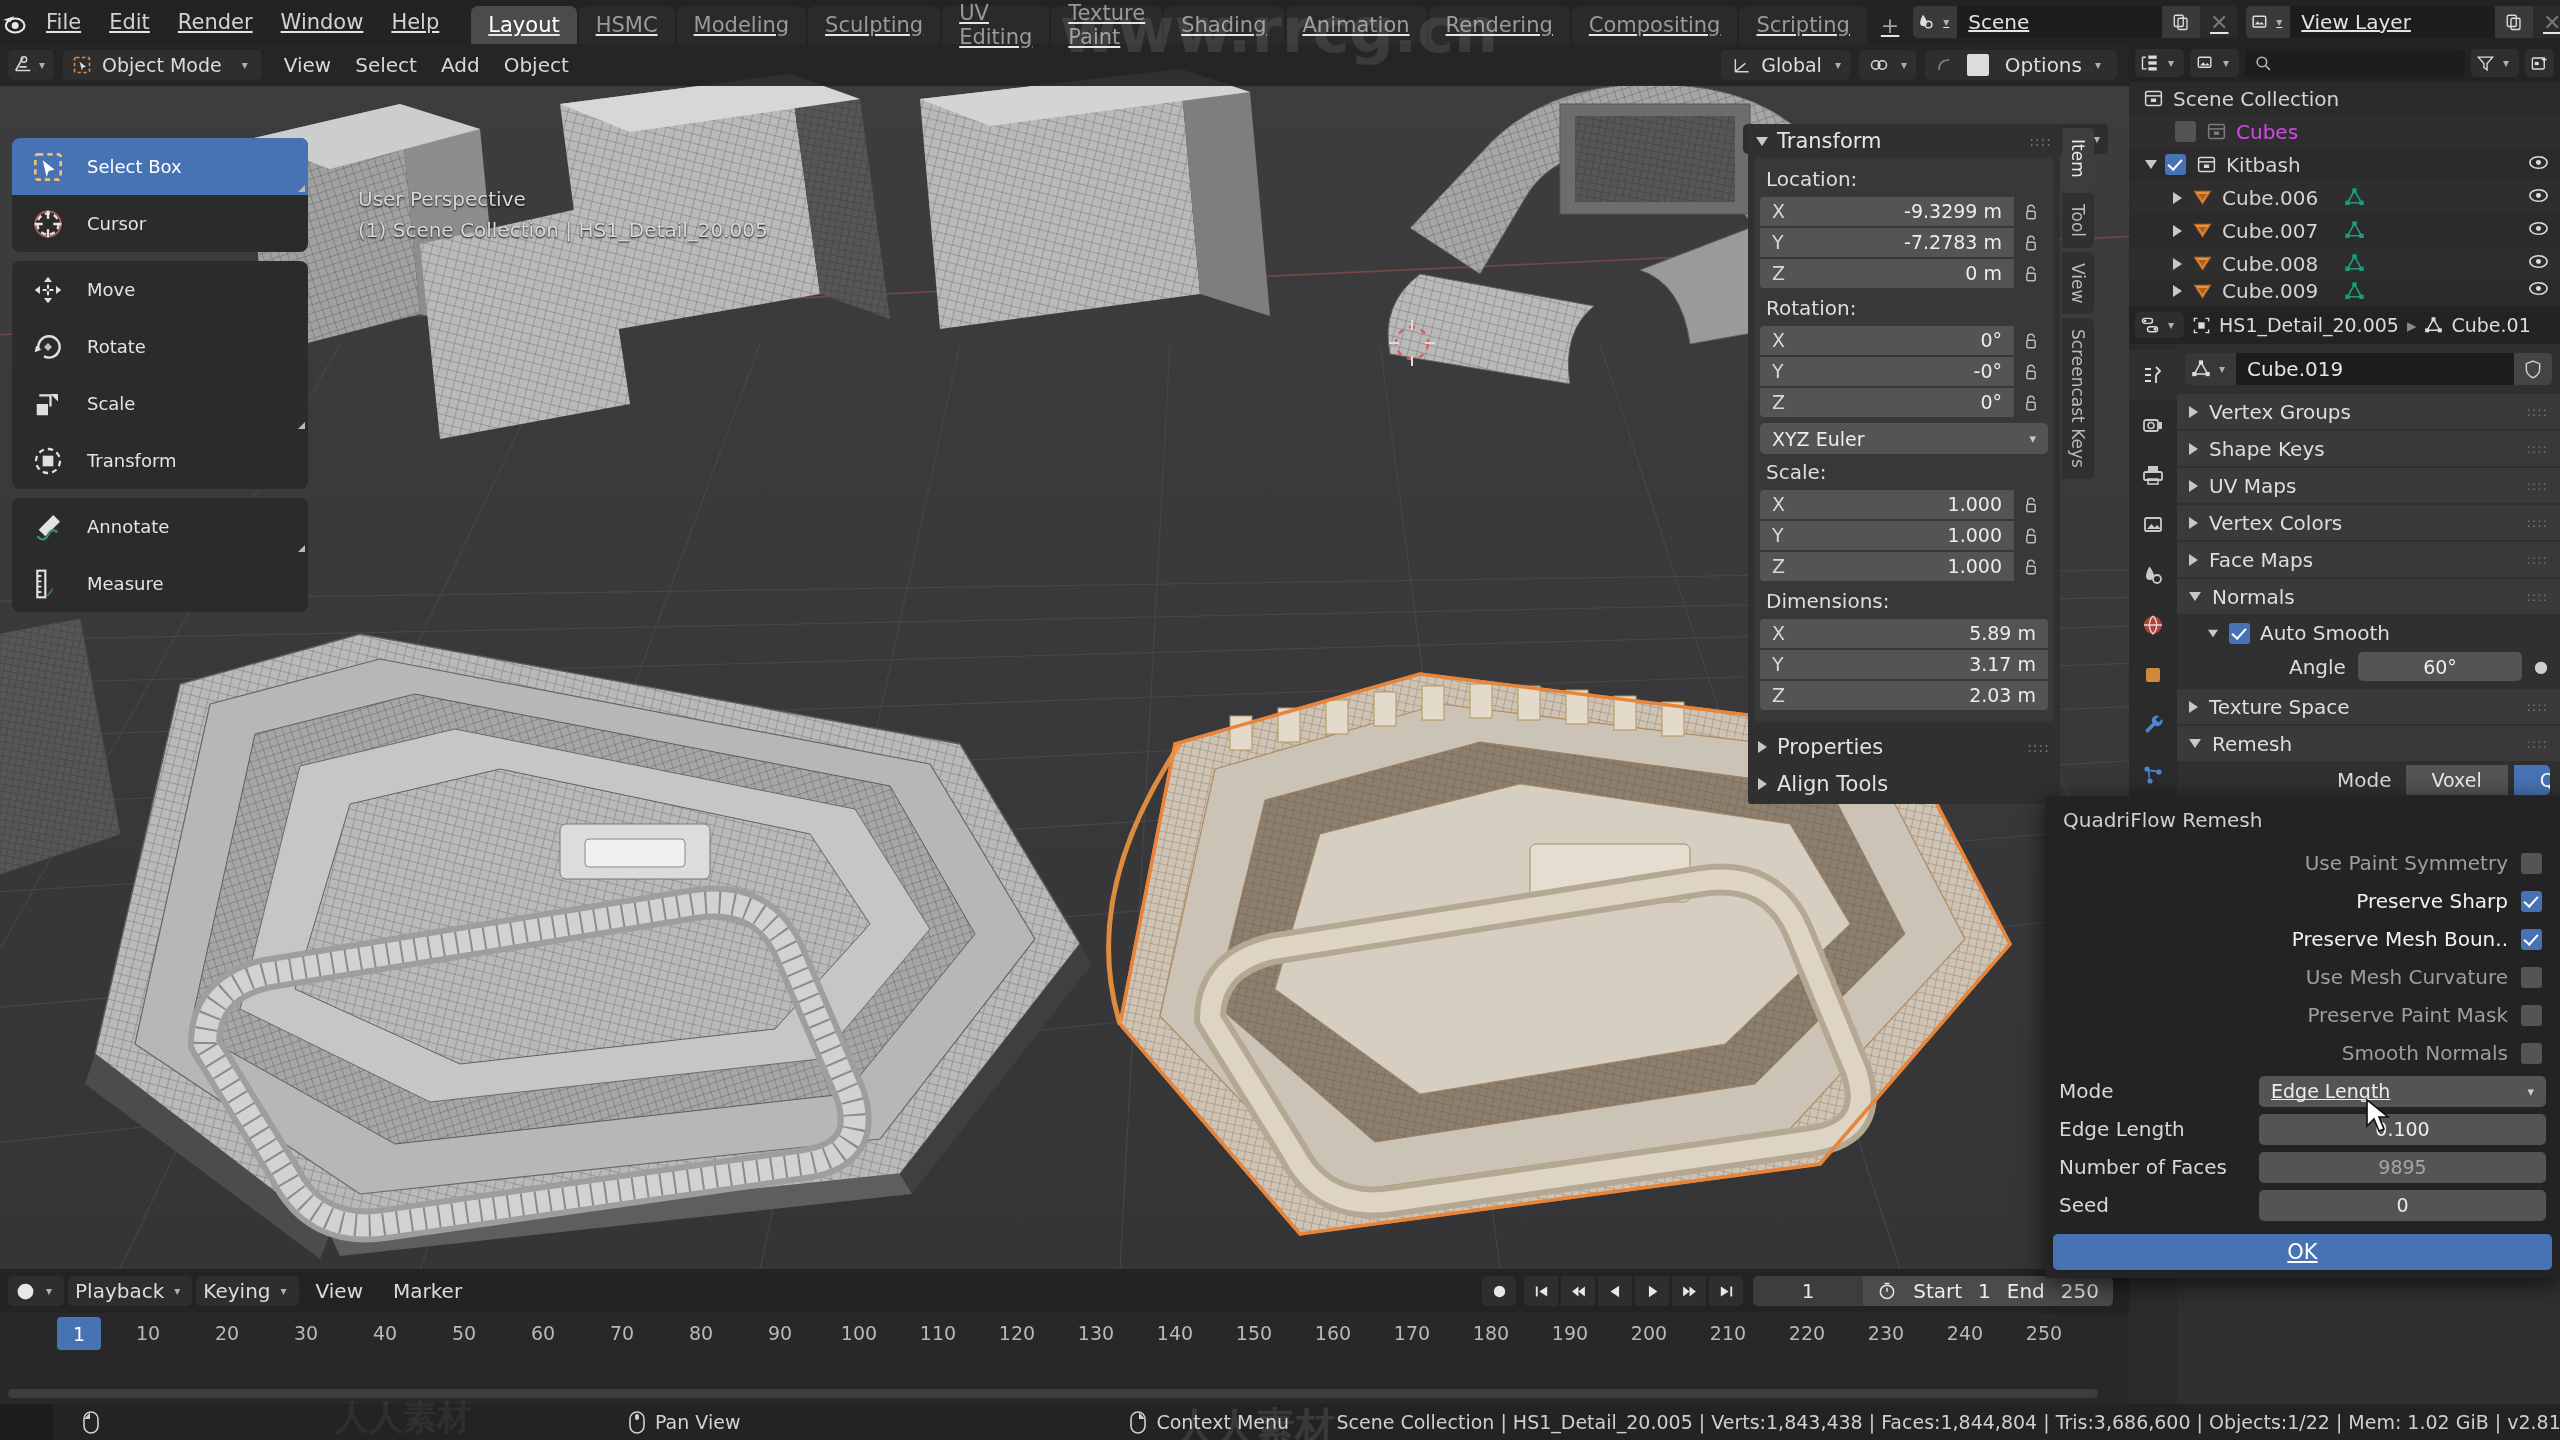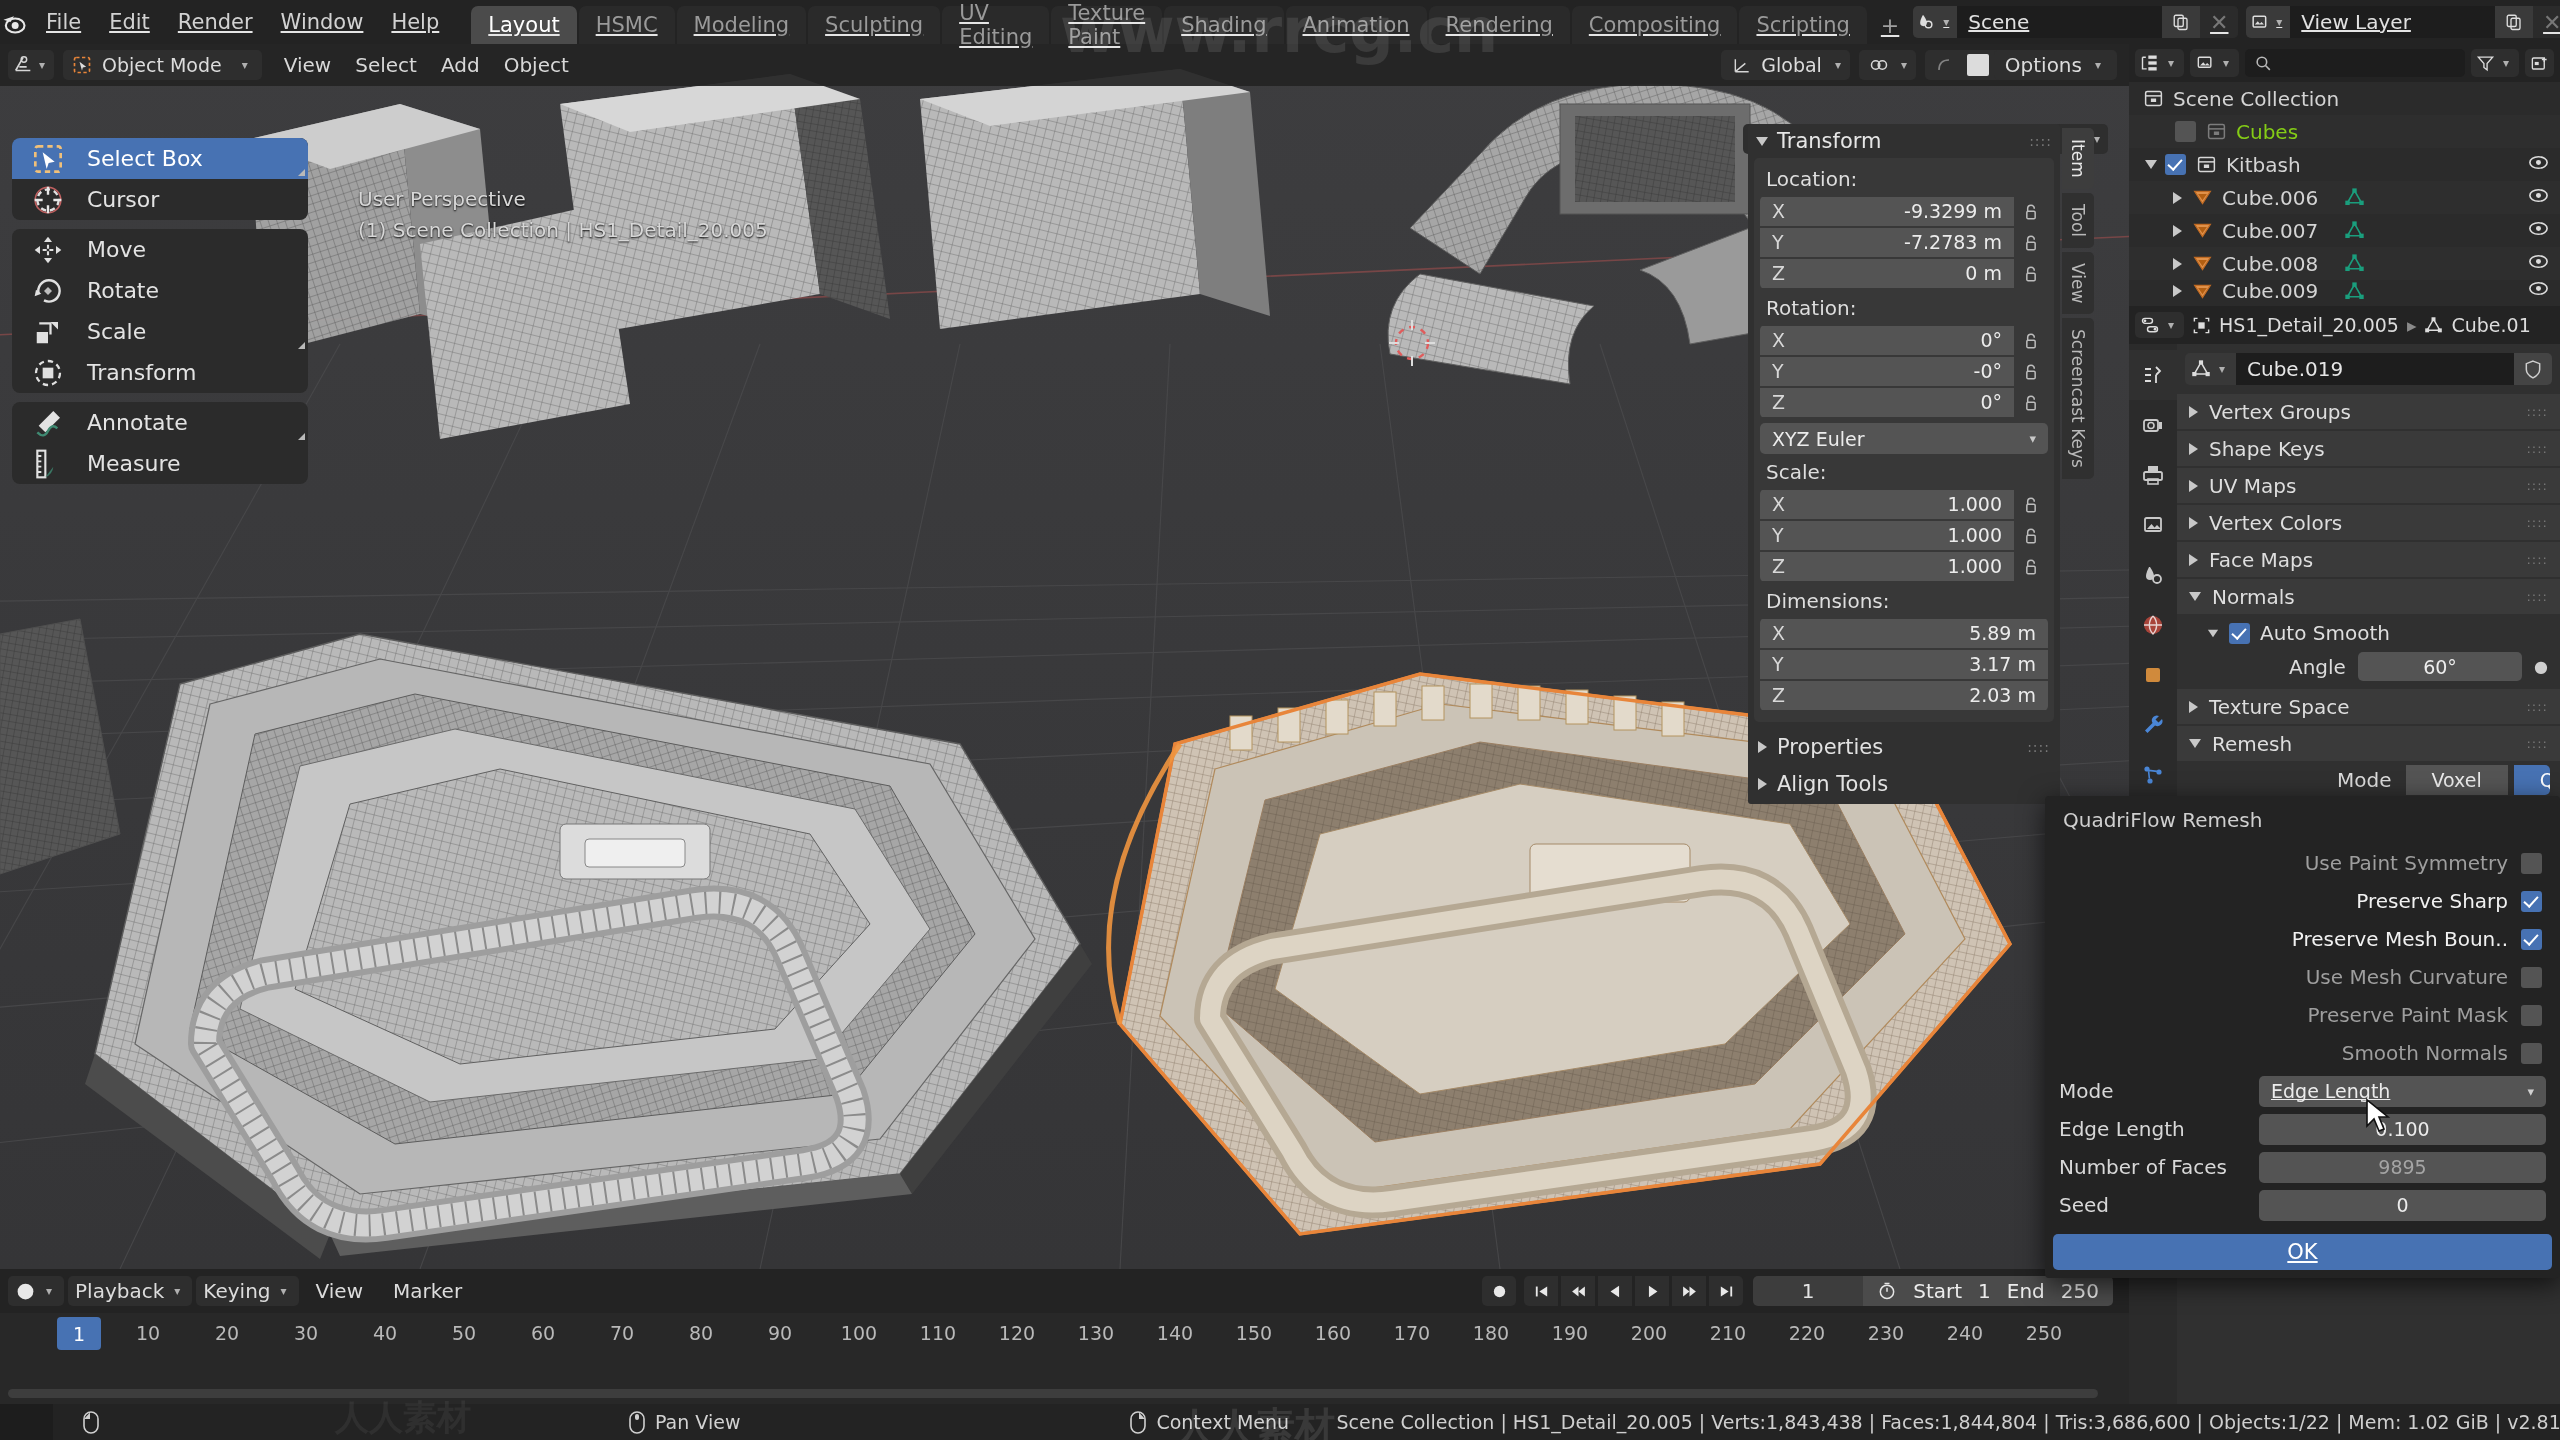--- a/index.html
+++ b/index.html
@@ -52,22 +52,22 @@
     border-radius:5px; height:30px; display:flex; align-items:center; padding:0 11px;
     font-size:20px; color:#dcdcdc; gap:8px; z-index:13;}
 
   
   #vp-text { position:absolute; left:358px; top:140px; z-index:10; font-size:20px;
     color:#d8d8d8; line-height:1.55; text-shadow:0 1px 2px #000; }
 
   
   #toolbar { position:absolute; left:12px; top:138px; width:296px; z-index:14; }
   .tgrp { background:#2b2b2b; border-radius:8px; overflow:hidden; margin-bottom:9px; }
-  .titem { display:flex; align-items:center; height:41px; padding-left:16px; gap:19px;
-    color:#e3e3e3; font-size:22px; position:relative; }
+  .titem { display:flex; align-items:center; height:57px; padding-left:16px; gap:19px;
+    color:#e3e3e3; font-size:18px; position:relative; }
   .titem.sel { background:#4772b3; color:#fff; }
   .titem .corner { position:absolute; right:3px; bottom:3px; width:0;height:0;
     border-left:7px solid transparent; border-bottom:7px solid #b9b9b9; }
   .ticon { width:40px; height:40px; display:flex; align-items:center; justify-content:center; }
 
   
   #npanel { position:absolute; left:1748px; top:124px; width:312px;
     background:#303030; z-index:18; border-radius:3px; padding-bottom:2px; }
   .np-head { display:flex; align-items:center; height:34px; padding:0 8px;
     font-size:21px; color:#e6e6e6; gap:9px; }
@@ -103,21 +103,21 @@
   .ol-head { display:flex; align-items:center; height:38px; padding:0 6px; gap:6px;
     background:#232323; }
   .ol-ibtn { display:flex; align-items:center; background:#2e2e2e; border-radius:5px;
     height:28px; padding:0 5px; gap:3px; }
   .ol-search { flex:1; background:#1d1d1d; height:28px; border-radius:5px;
     display:flex; align-items:center; padding:0 9px; gap:7px; }
   .ol-row { display:flex; align-items:center; height:33px; font-size:20px;
     color:#d4d4d4; padding-right:10px; position:relative; }
   .ol-row.alt { background:#2e2e2e; }
   .ol-eye { margin-left:auto; }
-  .ol-dim { color:#84cc16; }
+  .ol-dim { color:#d946ef; }
 
   
   #props { position:absolute; left:2129px; top:306px; width:431px; height:1098px;
     background:#303030; z-index:28; }
   .pr-bread { display:flex; align-items:center; height:38px; background:#232323;
     padding:0 6px; gap:8px; font-size:19px; color:#dcdcdc; overflow:hidden; white-space:nowrap;}
   .pr-main { display:flex; height:calc(100% - 38px); }
   .pr-tabs { width:48px; background:#2b2b2b; padding-top:6px; }
   .pr-tab { height:50px; display:flex; align-items:center; justify-content:center; }
   .pr-tab.act { background:#303030; }

